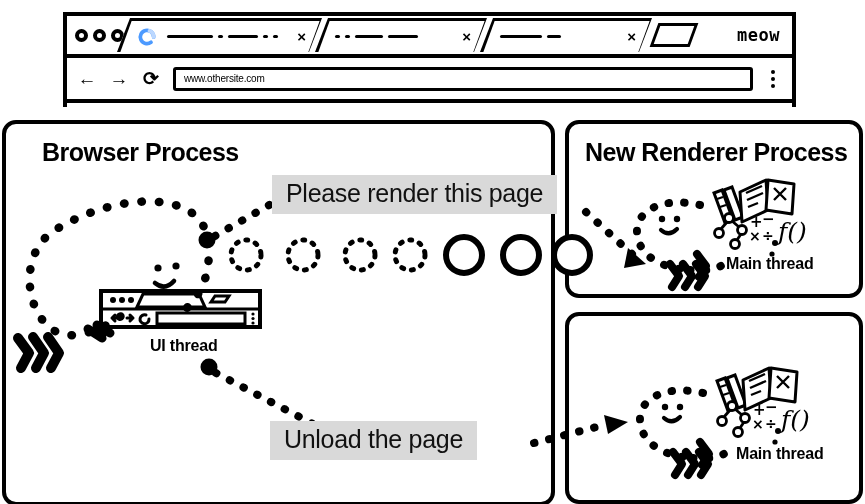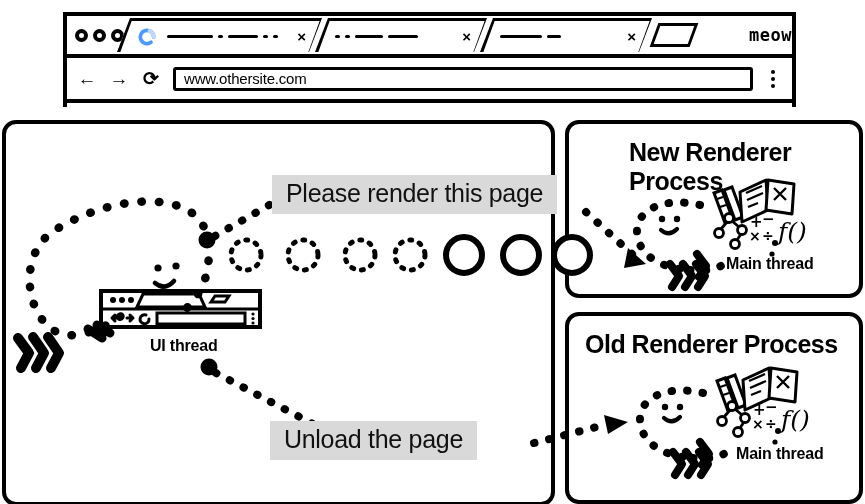--- a/index.html
+++ b/index.html
@@ -40,31 +40,31 @@
   .tab-3 { width:172px; }
   .tab-spin { width:20px; height:20px; flex:none; margin-right:10px; }
   .tab-title { flex:1; display:flex; align-items:center; gap:5px; }
   .tt { height:3.5px; background:#000; border-radius:2px; }
   .tab-x { margin-left:8px; font-size:15px; font-weight:bold; line-height:1; }
   .newtab {
     width:40px; height:24px; margin-left:2px; border:3.5px solid #000; background:#fff;
     transform: skewX(-20deg);
   }
   .meow {
-    margin-left:auto; font-family:"DejaVu Sans Mono", monospace;
+    margin-left:auto; margin-right:12px; font-family:"DejaVu Sans Mono", monospace;
     font-size:17px; font-weight:bold; letter-spacing:0.5px;
   }
   #toolbar {
     height:45px; display:flex; align-items:center; padding:0 10px; gap:12px;
     border-bottom:4px solid #000;
   }
   .navbtn { font-size:19px; font-weight:bold; width:20px; text-align:center; line-height:1; }
   #urlbar {
     flex:1; height:24px; border:3.5px solid #000; border-radius:3px; background:#fff;
-    display:flex; align-items:center; padding:0 8px; font-size:15px;
+    display:flex; align-items:center; padding:0 8px; font-size:10px;
     letter-spacing:-0.2px; overflow:hidden; white-space:nowrap;
   }
   .kebab { display:flex; flex-direction:column; gap:3px; width:5px; margin:0 6px; }
   .kebab i { width:4px; height:4px; background:#000; border-radius:50%; display:block; }
   #page-area { height:8px; background:#fff; }
 
   
   #browser-process {
     left:2px; top:120px; width:553px; height:386px;
     border:4.5px solid #000; border-radius:14px; background:#fff;
@@ -72,21 +72,21 @@
   #new-renderer {
     left:565px; top:120px; width:298px; height:178px;
     border:4.5px solid #000; border-radius:14px; background:#fff;
   }
   #old-renderer {
     left:565px; top:312px; width:298px; height:192px;
     border:4.5px solid #000; border-radius:14px; background:#fff;
   }
   .panel-title { font-size:25px; font-weight:bold; letter-spacing:-0.5px; }
   #bp-title { left:42px; top:138px; }
-  #nr-title { left:585px; top:138px;margin-left:44px; }
+  #nr-title { left:585px; top:138px; }
   #or-title { left:585px; top:330px; }
 
   
   .msg-label {
     background:#d9d9d9; font-size:25px; padding:4px 14px 6px; white-space:nowrap;
     letter-spacing:-0.3px; color:#111;
   }
   #label-render { left:272px; top:175px; }
   #label-unload { left:270px; top:421px; }
 
@@ -165,22 +165,22 @@
         </span>
     </div>
 
     <div id="page-area"></div>
   </div>
 
   <div id="browser-process" class="abs"></div>
   <div id="new-renderer" class="abs"></div>
   <div id="old-renderer" class="abs"></div>
 
+  <div class="abs panel-title" id="bp-title">Browser Process</div>
   <div class="abs panel-title" id="nr-title">New Renderer Process</div>
-  <div class="abs panel-title" id="or-title">Old Renderer Process</div>
 
   <svg id="ui-thread-icon" class="abs" viewBox="0 0 163 40">
     <rect x="2" y="2" width="159" height="36" fill="#fff" stroke="#000" stroke-width="4"></rect>
     <line x1="2" y1="20" x2="161" y2="20" stroke="#000" stroke-width="3"></line>
     <circle cx="14" cy="11" r="3" fill="#000"></circle>
       <circle cx="23" cy="11" r="3" fill="#000"></circle>
       <circle cx="32" cy="11" r="3" fill="#000"></circle>
     <path d="M38 18 L44 5 L100 5 L106 18 Z" fill="none" stroke="#000" stroke-width="3"></path>
     <path d="M112 13 L116 7 L130 7 L126 13 Z" fill="none" stroke="#000" stroke-width="3"></path>
     <path d="M18 29 l-5 0 m0 0 l3 -3 m-3 3 l3 3" stroke="#000" stroke-width="3" fill="none" stroke-linecap="round"></path>

